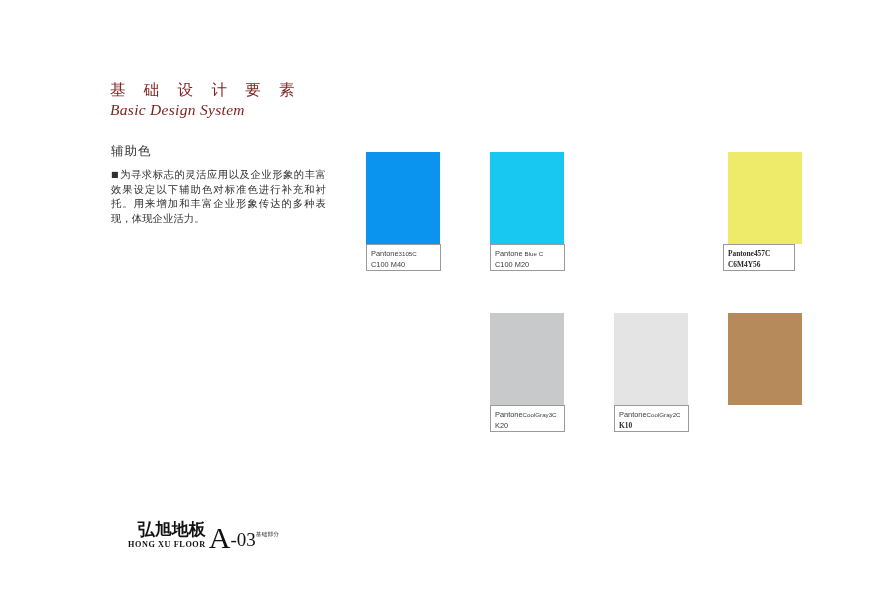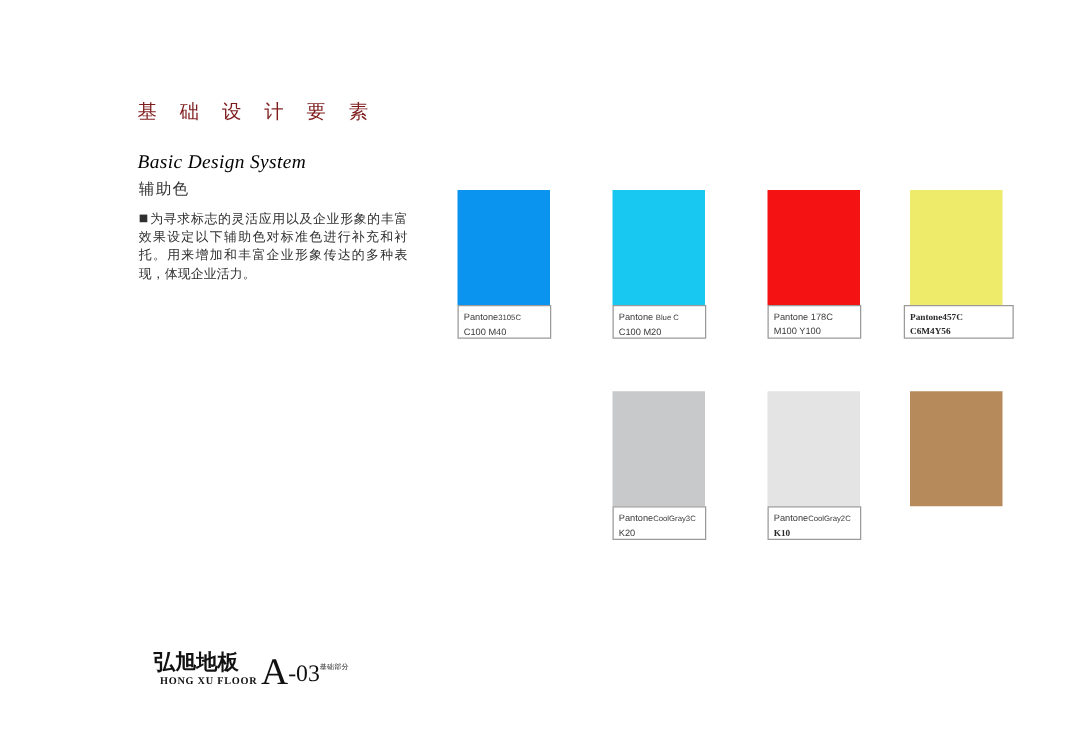--- a/index.html
+++ b/index.html
@@ -34,23 +34,23 @@
     font-size: 15.5px;
     letter-spacing: 7px;
     color: #7f1d1d;
     white-space: nowrap;
     line-height: 20px;
   }
   .header-en {
     font-family: "Liberation Serif", "DejaVu Serif", serif;
     font-style: italic;
     font-size: 15.5px;
-    color: #000000;
+    color: #7f1d1d;
     letter-spacing: 0.3px;
-    margin-top: 21px;
+    margin-top: 1px;
     line-height: 18px;
   }
 
   
   .desc {
     position: absolute;
     left: 111px;
     top: 143px;
     width: 215px;
   }
@@ -120,21 +120,21 @@
     height: 27px;
     box-sizing: border-box;
     border: 1px solid #9a9a9a;
     background: #ffffff;
     padding: 3px 0 0 4px;
   }
   
   .swatch.c0 .swatch-label,
   .swatch.c1 .swatch-label,
   .swatch.c2 .swatch-label { left: 0px; }
-  .swatch.c3 .swatch-label { left: -5px; width: 88px; }
+  .swatch.c3 .swatch-label { left: -5px; width: 72px; }
 
   .label-line {
     display: block;
     white-space: nowrap;
     line-height: 11px;
   }
   .label-sans {
     font-family: "Liberation Sans", "DejaVu Sans", sans-serif;
     font-size: 7.4px;
     color: #3a3a3a;
@@ -154,21 +154,21 @@
     position: absolute;
     left: 108px;
     top: 508px;
     height: 42px;
     display: flex;
     align-items: flex-end;
   }
   .footer-brand {
     display: flex;
     flex-direction: column;
-    align-items: center;
+    align-items: flex-end;
     margin-right: 2px;
   }
   .brand-cn {
     font-family: "Liberation Sans", "DejaVu Sans", sans-serif;
     font-weight: bold;
     font-size: 17px;
     letter-spacing: 0px;
     color: #111111;
     line-height: 19px;
   }
@@ -246,27 +246,20 @@
       </div>
 
       <div class="swatch c1">
         <div class="swatch-chip" style="background-color: rgb(24, 200, 240);"></div>
         <div class="swatch-label">
           <span class="label-line label-sans"><span>Pantone </span><span class="small">Blue C</span></span>
           <span class="label-line label-sans">C100 M20</span>
         </div>
       </div>
 
-      <div class="swatch c2">
-        <div class="swatch-chip" style="background-color: rgb(244, 18, 18);"></div>
-        <div class="swatch-label">
-          <span class="label-line label-sans"><span>Pantone </span><span>178C</span></span>
-          <span class="label-line label-sans">M100 Y100</span>
-        </div>
-      </div>
 
       <div class="swatch c3">
         <div class="swatch-chip" style="background-color: rgb(238, 234, 106);"></div>
         <div class="swatch-label">
           <span class="label-line label-serif"><span>Pantone</span><span>457C</span></span>
           <span class="label-line label-serif">C6M4Y56</span>
         </div>
       </div>
 
     </div>

